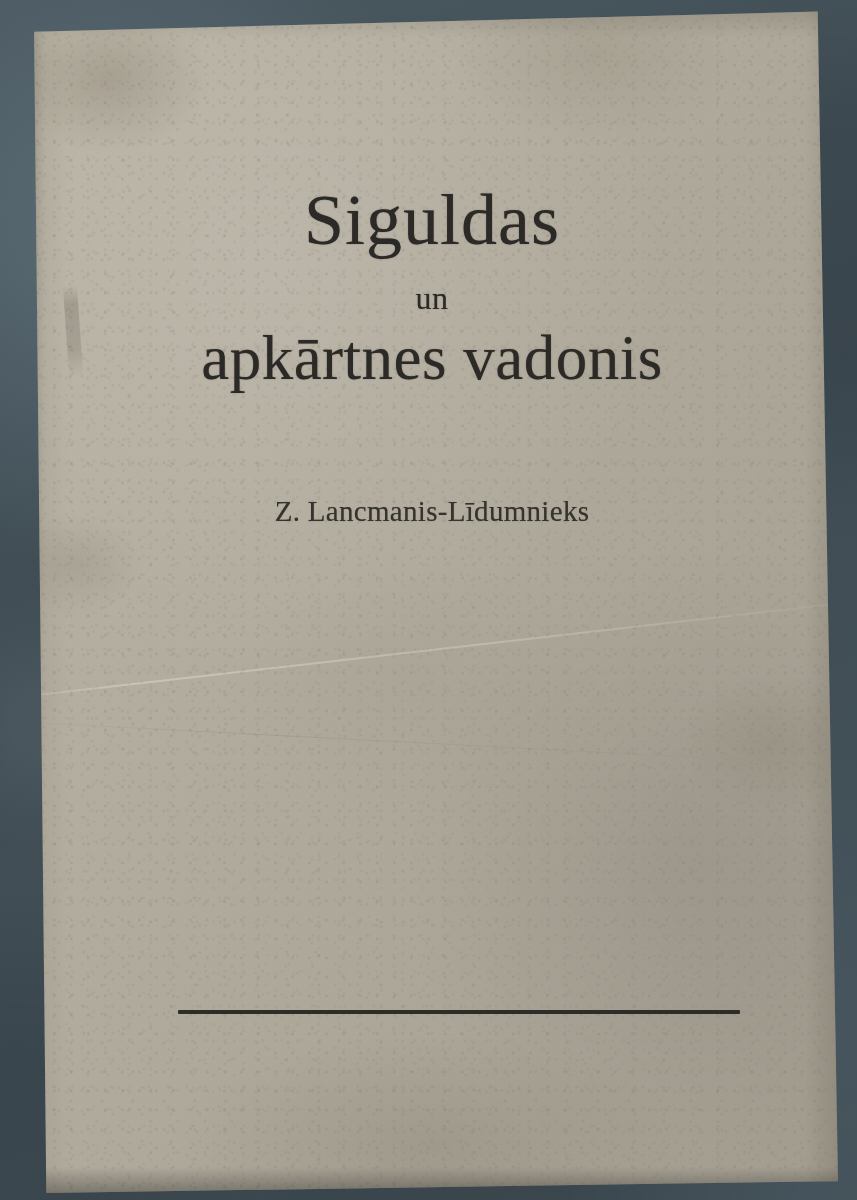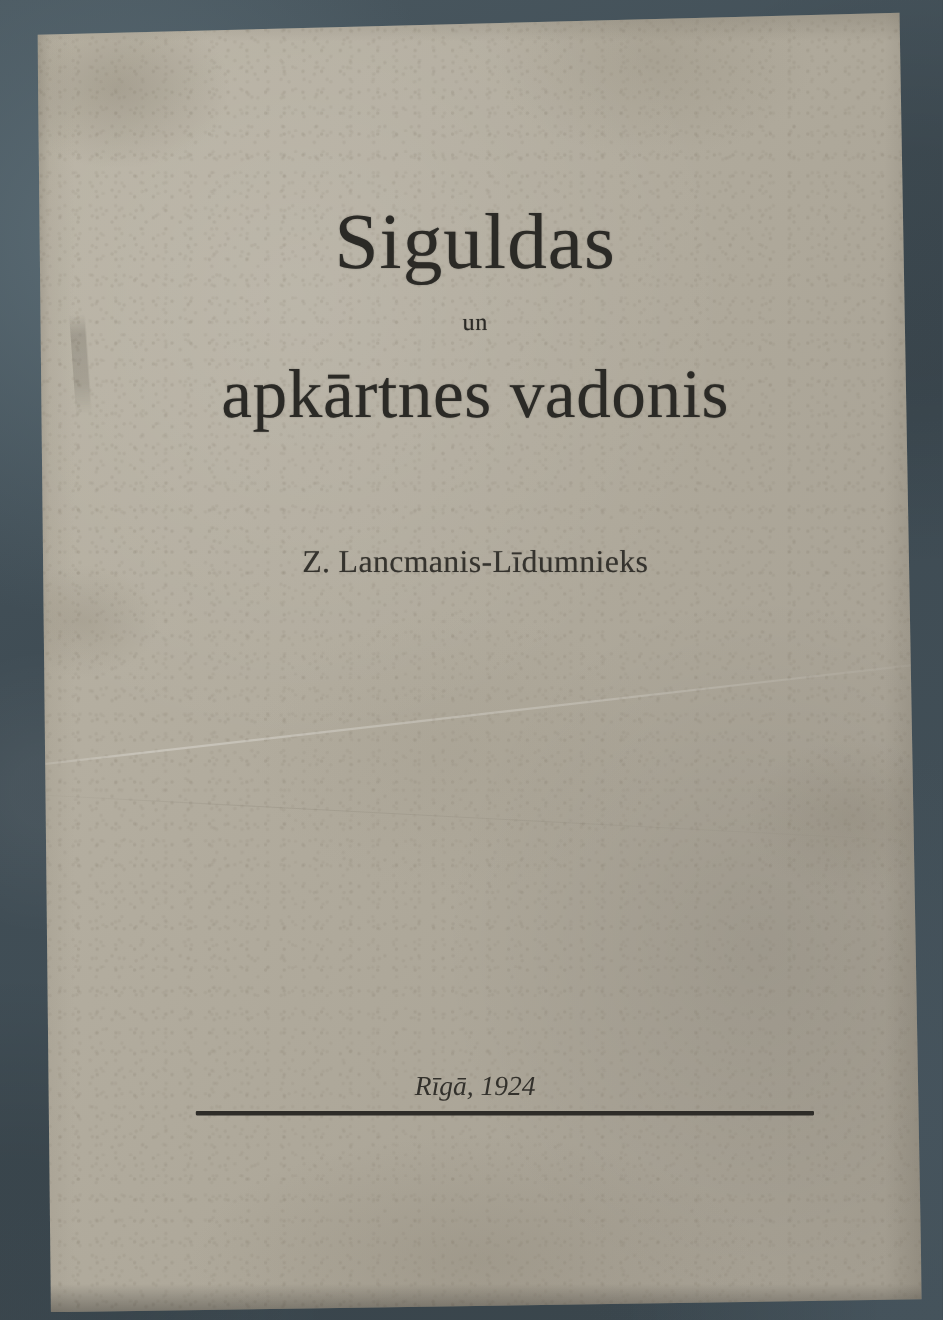--- a/index.html
+++ b/index.html
@@ -151,21 +151,21 @@
   .title-main {
     top: 176px;
     font-size: 72px;
     line-height: 1.02;
     letter-spacing: 1px;
     font-weight: 400;
     text-shadow: 0 0 1.2px rgba(40,38,34,.55);
   }
   .title-un {
     top: 272px;
-    font-size: 22px;
+    font-size: 32px;
     letter-spacing: .5px;
     text-shadow: 0 0 1px rgba(40,38,34,.5);
   }
   .title-sub {
     top: 314px;
     font-size: 63px;
     letter-spacing: .5px;
     text-shadow: 0 0 1.2px rgba(40,38,34,.55);
   }
   .author {
@@ -285,21 +285,20 @@
     <div class="pencil-mark"></div>
 
     <div class="text-col title-main">Siguldas</div>
 
     <div class="text-col title-un">un</div>
 
     <div class="text-col author">Z. Lancmanis-Līdumnieks</div>
 
     <div class="text-col title-sub">apkārtnes vadonis</div>
 
-    <div class="text-col place-year">Rīgā, 1924</div>
 
     <div class="rule"></div>
 
 
     <div class="under-shadow"></div>
   </div>
 
 </div>
 
 </body></html>

